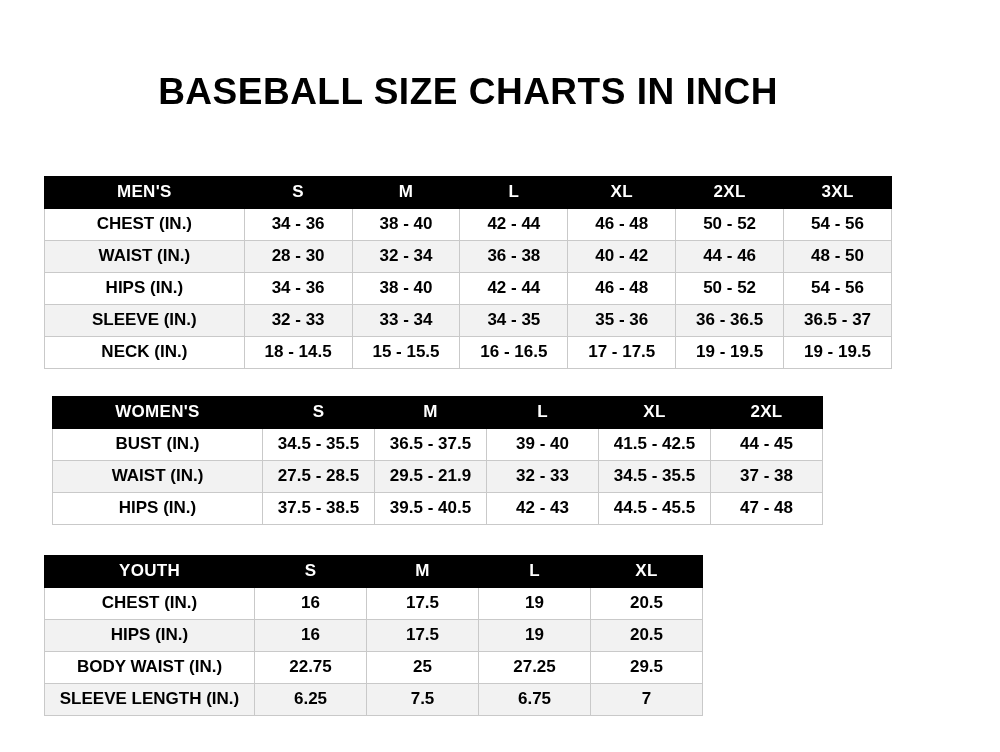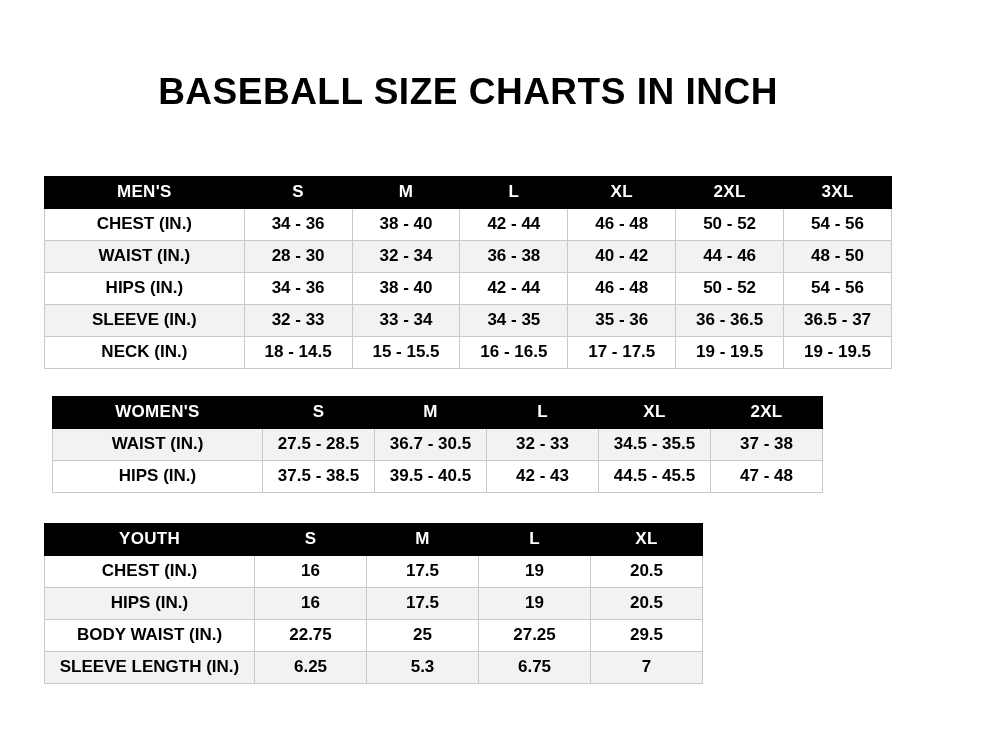--- a/index.html
+++ b/index.html
@@ -172,24 +172,32 @@
         <tr>
           <th class="row-label-head">WOMEN'S</th>
           <th>S</th>
           <th>M</th>
           <th>L</th>
           <th>XL</th>
           <th>2XL</th>
         </tr>
       </thead>
       <tbody>
+        <tr>
+          <td class="row-label">BUST (IN.)</td>
+          <td>34.5 - 35.5</td>
+          <td>36.5 - 37.5</td>
+          <td>39 - 40</td>
+          <td>41.5 - 42.5</td>
+          <td>44 - 45</td>
+        </tr>
         <tr class="alt">
           <td class="row-label">WAIST (IN.)</td>
           <td>27.5 - 28.5</td>
-          <td>36.7 - 30.5</td>
+          <td>29.5 - 21.9</td>
           <td>32 - 33</td>
           <td>34.5 - 35.5</td>
           <td>37 - 38</td>
         </tr>
         <tr>
           <td class="row-label">HIPS (IN.)</td>
           <td>37.5 - 38.5</td>
           <td>39.5 - 40.5</td>
           <td>42 - 43</td>
           <td>44.5 - 45.5</td>
@@ -233,21 +241,21 @@
         <tr>
           <td class="row-label">BODY WAIST (IN.)</td>
           <td>22.75</td>
           <td>25</td>
           <td>27.25</td>
           <td>29.5</td>
         </tr>
         <tr class="alt">
           <td class="row-label">SLEEVE LENGTH (IN.)</td>
           <td>6.25</td>
-          <td>5.3</td>
+          <td>7.5</td>
           <td>6.75</td>
           <td>7</td>
         </tr>
       </tbody>
     </table>
 
   </div>
 </div>
 
 </body></html>

